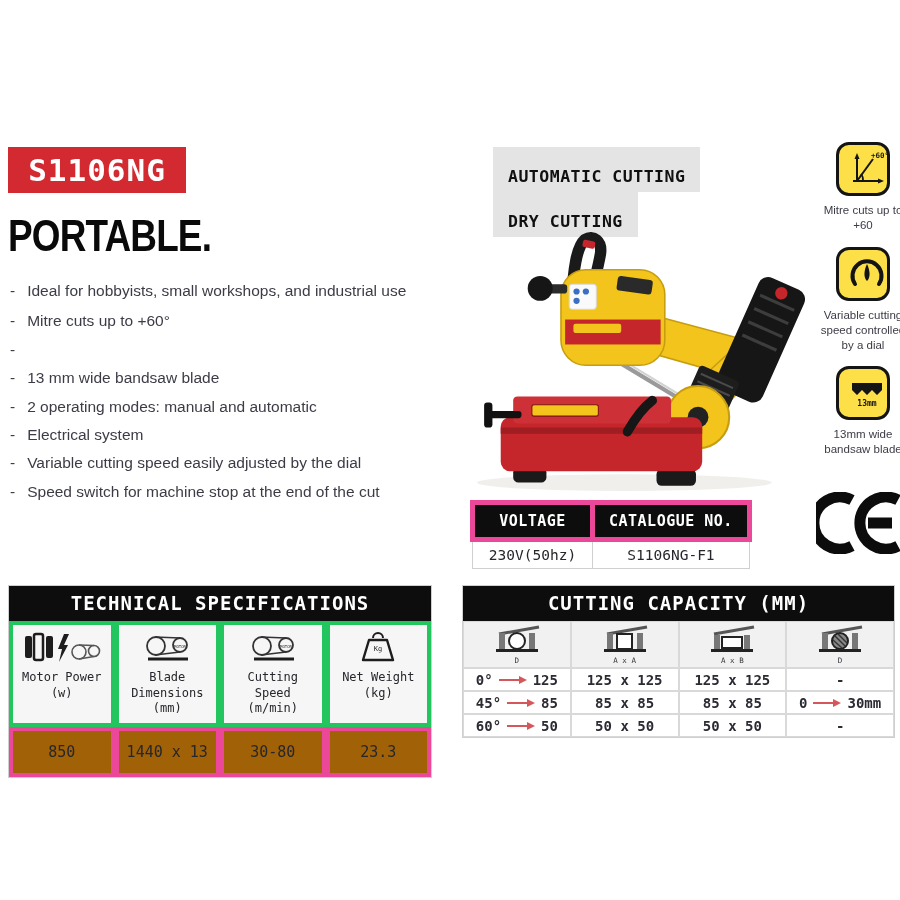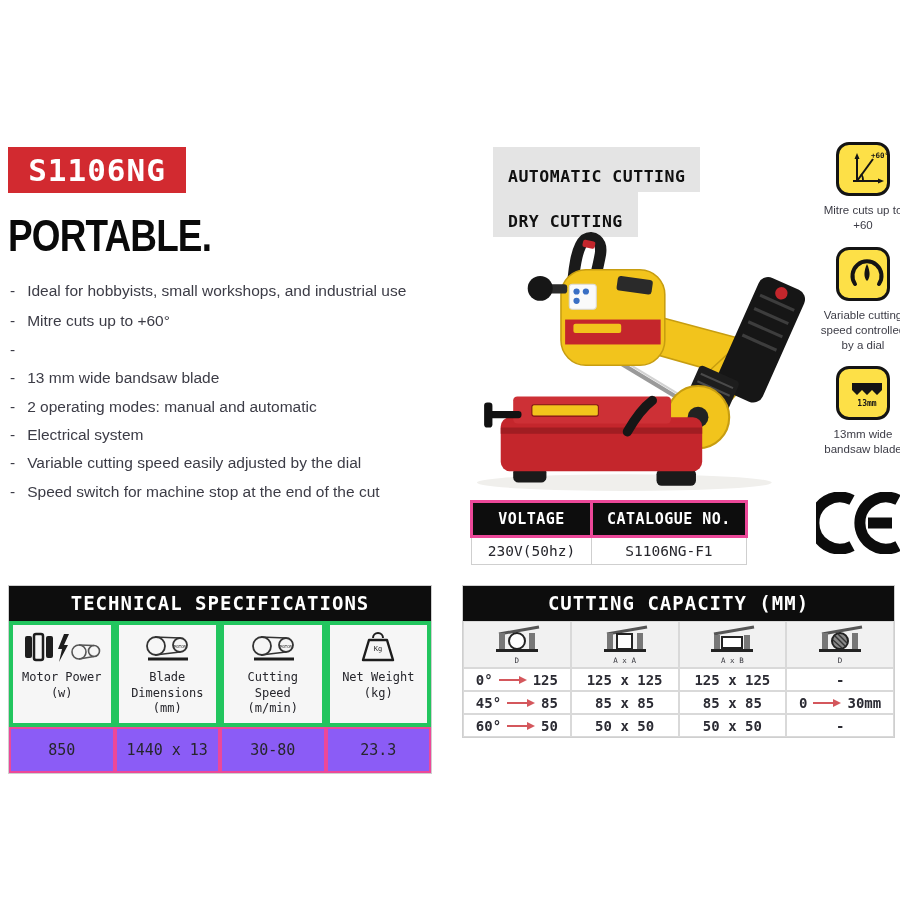--- a/index.html
+++ b/index.html
@@ -56,21 +56,21 @@
 
   .ce-mark { position:absolute; left:816px; top:492px; }
 
   
   .info-table {
     position:absolute; left:470px; top:500px; border-collapse:collapse;
     font-family:"DejaVu Sans Mono", monospace;
   }
   .info-table th {
     background:#0d0d0d; color:#fff; font-size:15px; font-weight:bold;
-    padding:7px 14px; border:3px solid #ec4899; letter-spacing:0.5px;
+    padding:7px 14px; border:5px solid #ec4899; letter-spacing:0.5px;
   }
   .info-table td {
     background:#fff; color:#26262c; font-size:14.5px; text-align:center;
     padding:5px 10px; border:1px solid #cfcfcf; font-weight:500;
   }
   .info-table .c1 { min-width:120px; }
   .info-table .c2 { min-width:126px; }
 
   
   .black-bar {
@@ -82,21 +82,21 @@
   .spec-grid { display:grid; grid-template-columns:repeat(4, 1fr); }
   .spec-cell {
     border:4px solid #22c55e; background:#f6f6f6; text-align:center; padding:7px 2px 6px 2px;
     min-height:72px; display:flex; flex-direction:column; align-items:center; justify-content:flex-start; gap:4px;
   }
   .spec-cell .lbl {
     font-family:"DejaVu Sans Mono", monospace; font-size:12px; line-height:1.3;
     color:#26262c; font-weight:500;
   }
   .spec-val {
-    border:2px solid #ec4899; background:#8b5cf6; text-align:center;
+    border:4px solid #ec4899; background:#a16207; text-align:center;
     font-family:"DejaVu Sans Mono", monospace; font-size:15px; color:#26262c;
     padding:12px 0; font-weight:500;
   }
 
   .cap-table { position:absolute; left:462px; top:585px; width:433px; border:1px solid #cfcfcf; }
   .cap-grid { display:grid; grid-template-columns:repeat(4, 1fr); }
   .cap-head {
     border:1px solid #d9d9d9; background:#f1f1f1; text-align:center; padding:3px 0 2px 0;
     min-height:46px; display:flex; flex-direction:column; align-items:center; justify-content:center;
   }

